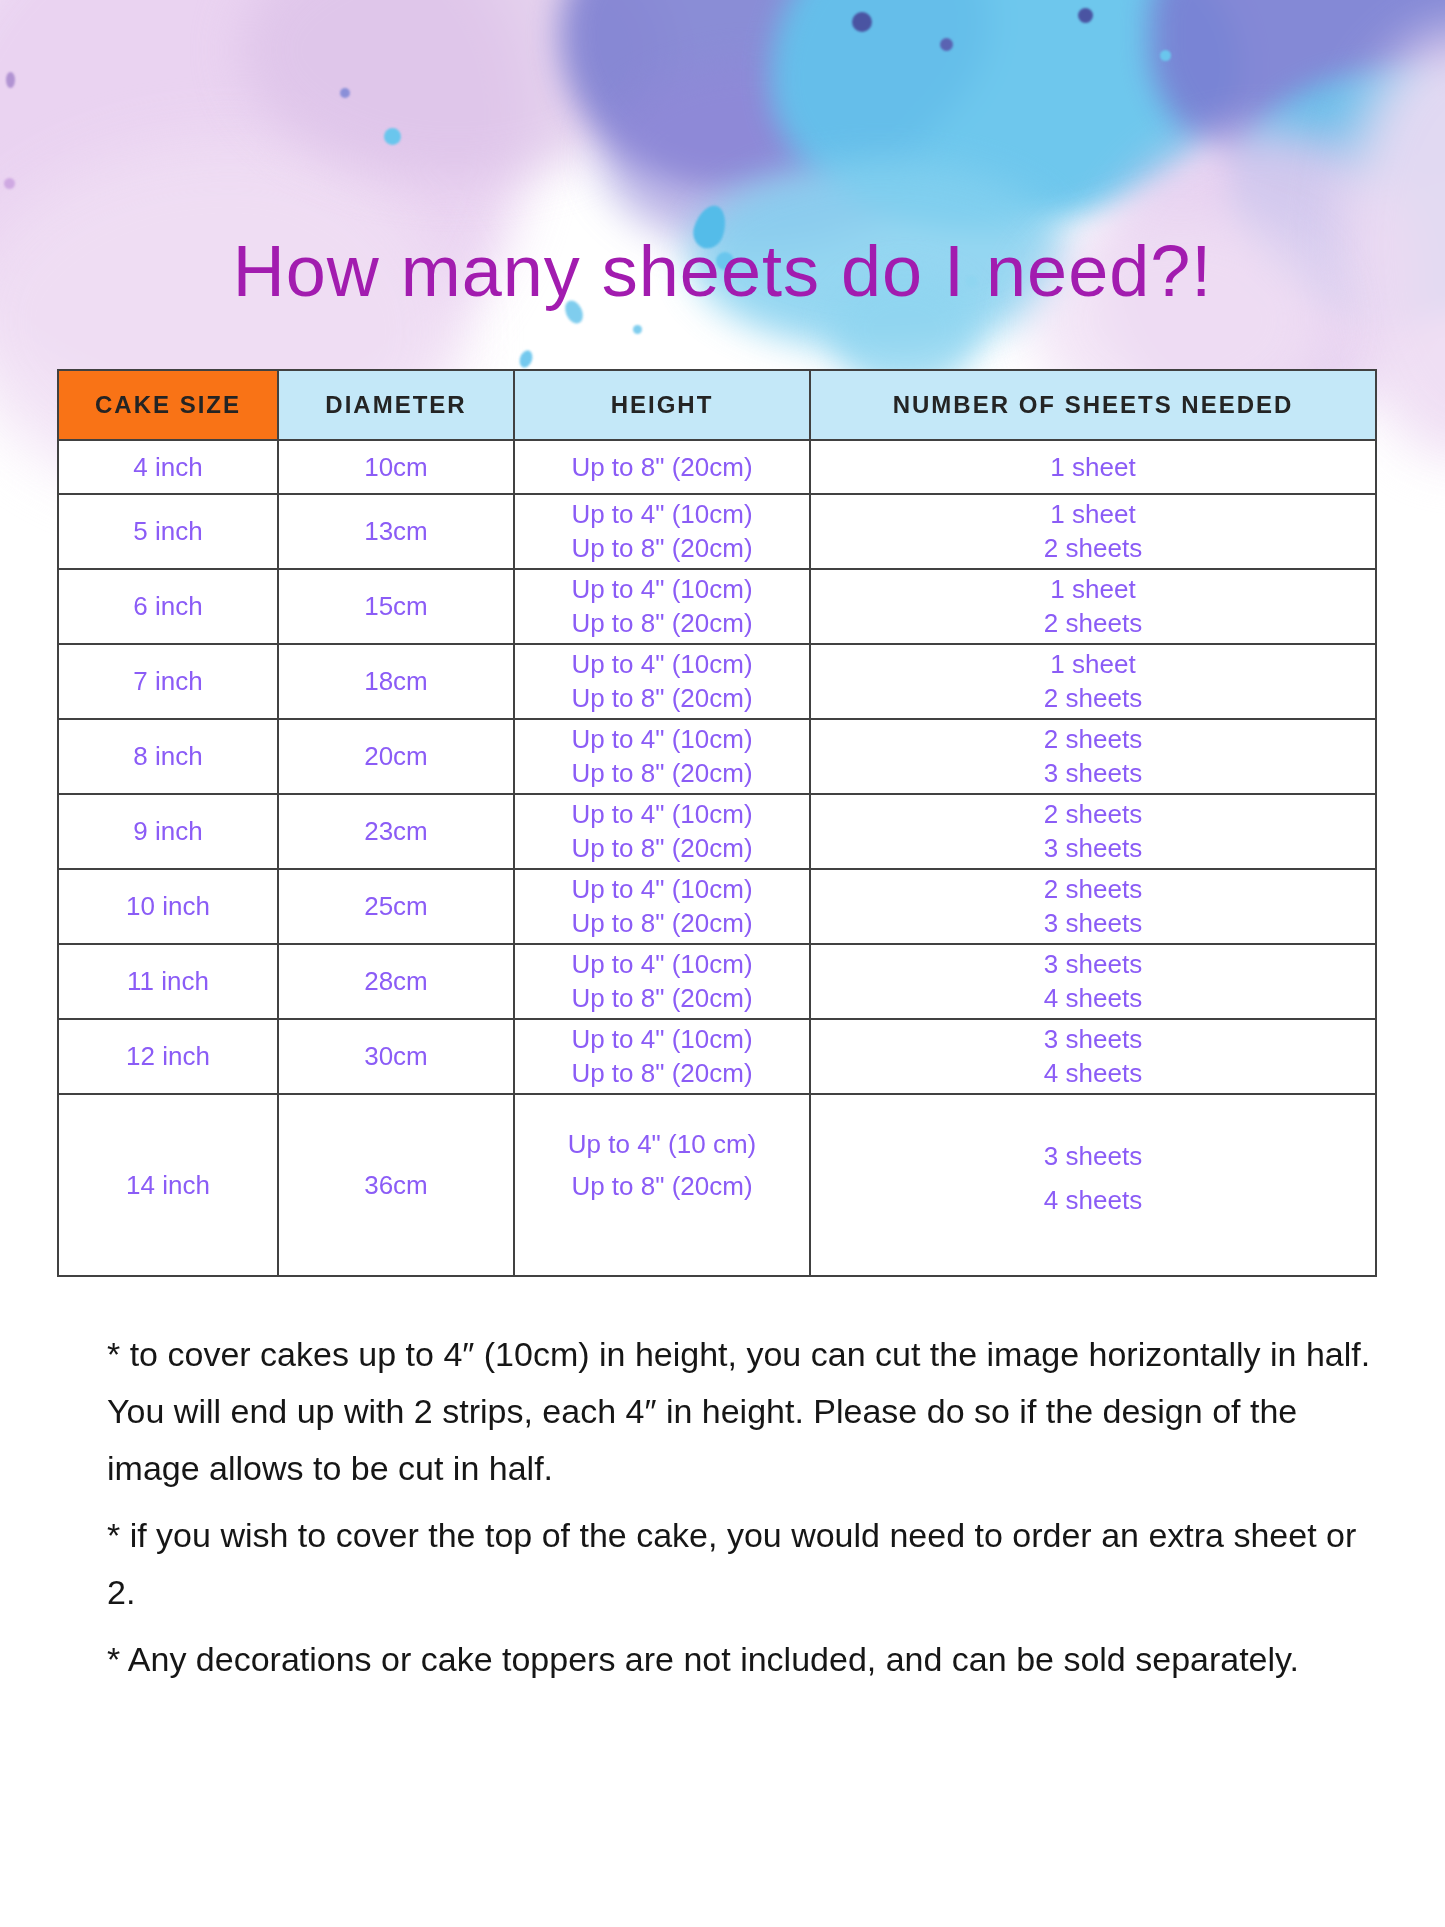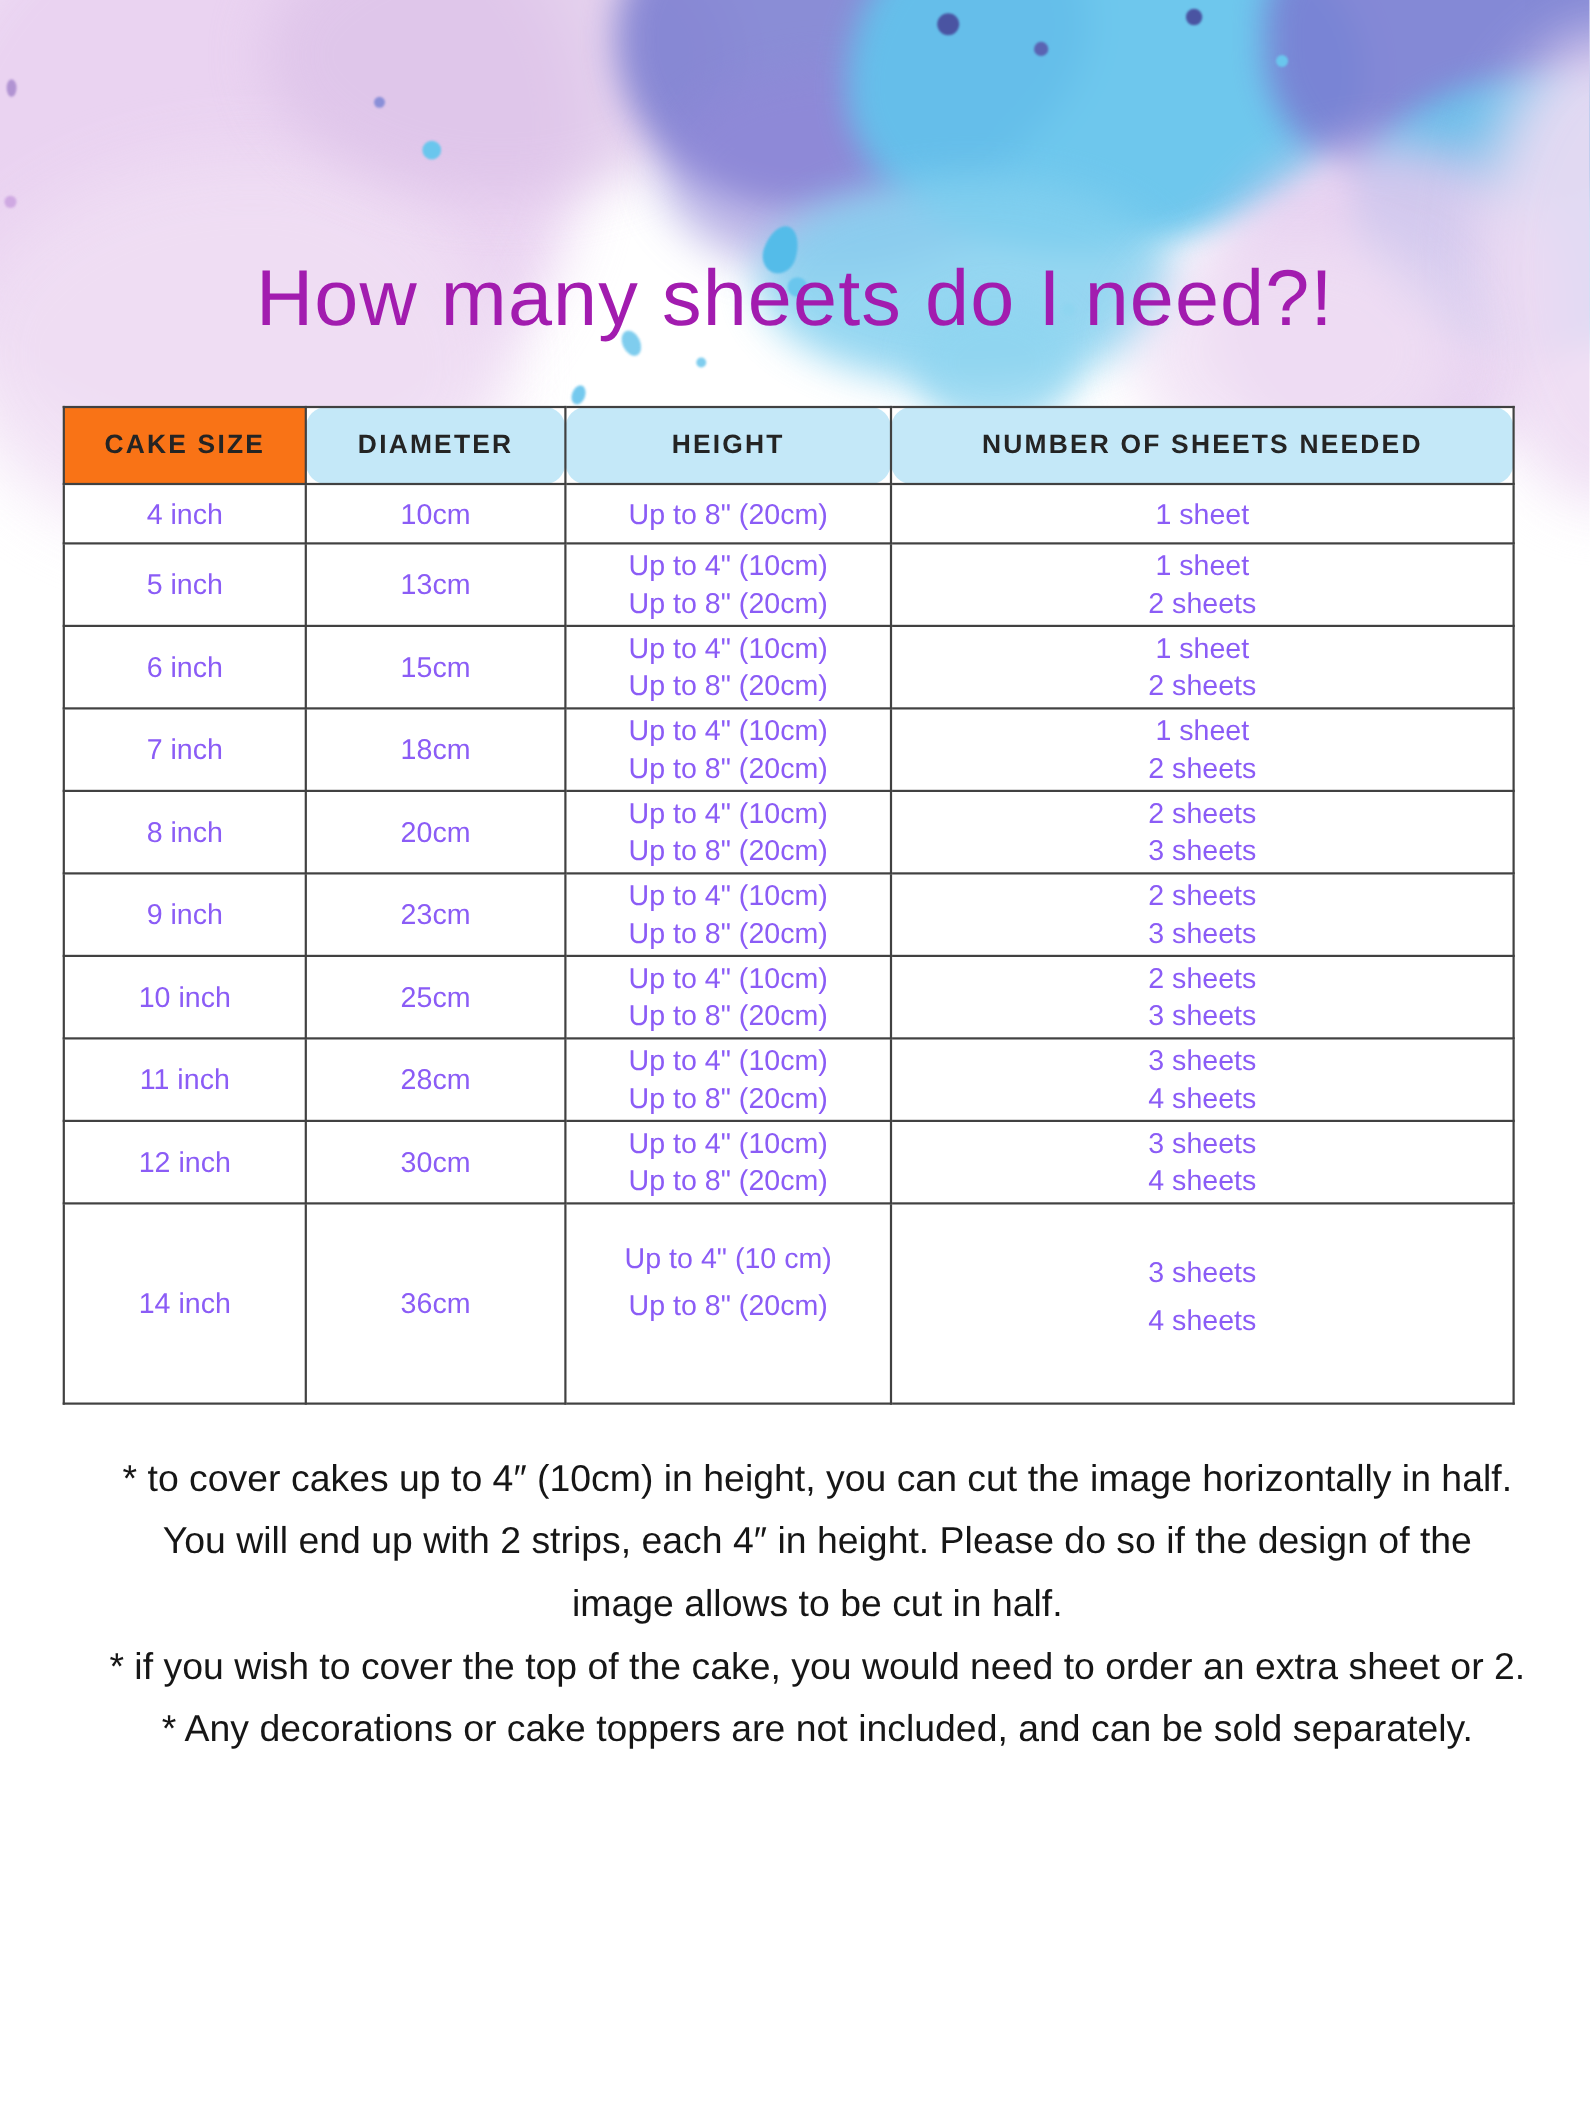--- a/index.html
+++ b/index.html
@@ -50,37 +50,37 @@
   
   table.sheets{
     position:absolute;left:57px;top:369px;
     width:1318px;border-collapse:collapse;table-layout:fixed;
     background:#ffffff;
   }
   table.sheets th, table.sheets td{border:2px solid #414141;padding:0;text-align:center;vertical-align:middle;}
   thead tr{height:70px;}
   th{font-size:24px;font-weight:600;letter-spacing:2px;color:#242424;}
   th.hd-purple{background:#f97316;}
-  th.hd-blue{background:#c4e8f8;border-radius:19px;}
+  th.hd-blue{background:#c4e8f8;}
   td{font-size:26px;color:#8b5cf6;}
   tr.row-single{height:54px;}
   tr.row-default{height:75px;}
   tr.row-tall{height:138px;}
   .lines{display:flex;flex-direction:column;justify-content:space-evenly;align-items:center;}
   tr.row-default .lines{height:71px;}
   tr.row-single .lines{height:50px;justify-content:center;}
   tr.row-tall .height-cell .lines{height:134px;justify-content:flex-start;padding-top:22px;gap:11px;}
   tr.row-tall .sheets-cell .lines{height:134px;justify-content:flex-start;padding-top:46px;gap:13px;}
 
   
   .footnotes{
     position:absolute;left:97px;top:1316px;width:1292px;
     font-size:34px;line-height:57px;color:#161616;
   }
-  .footnotes p{margin:0;text-align:center;}
+  .footnotes p{margin:10px;}
 </style>
 </head>
 <body>
 
 <div class="splash">
   <div class="blob b1"></div>
   <div class="blob b2"></div>
   <div class="blob b3"></div>
   <div class="blob b4"></div>
   <div class="blob b5"></div>

